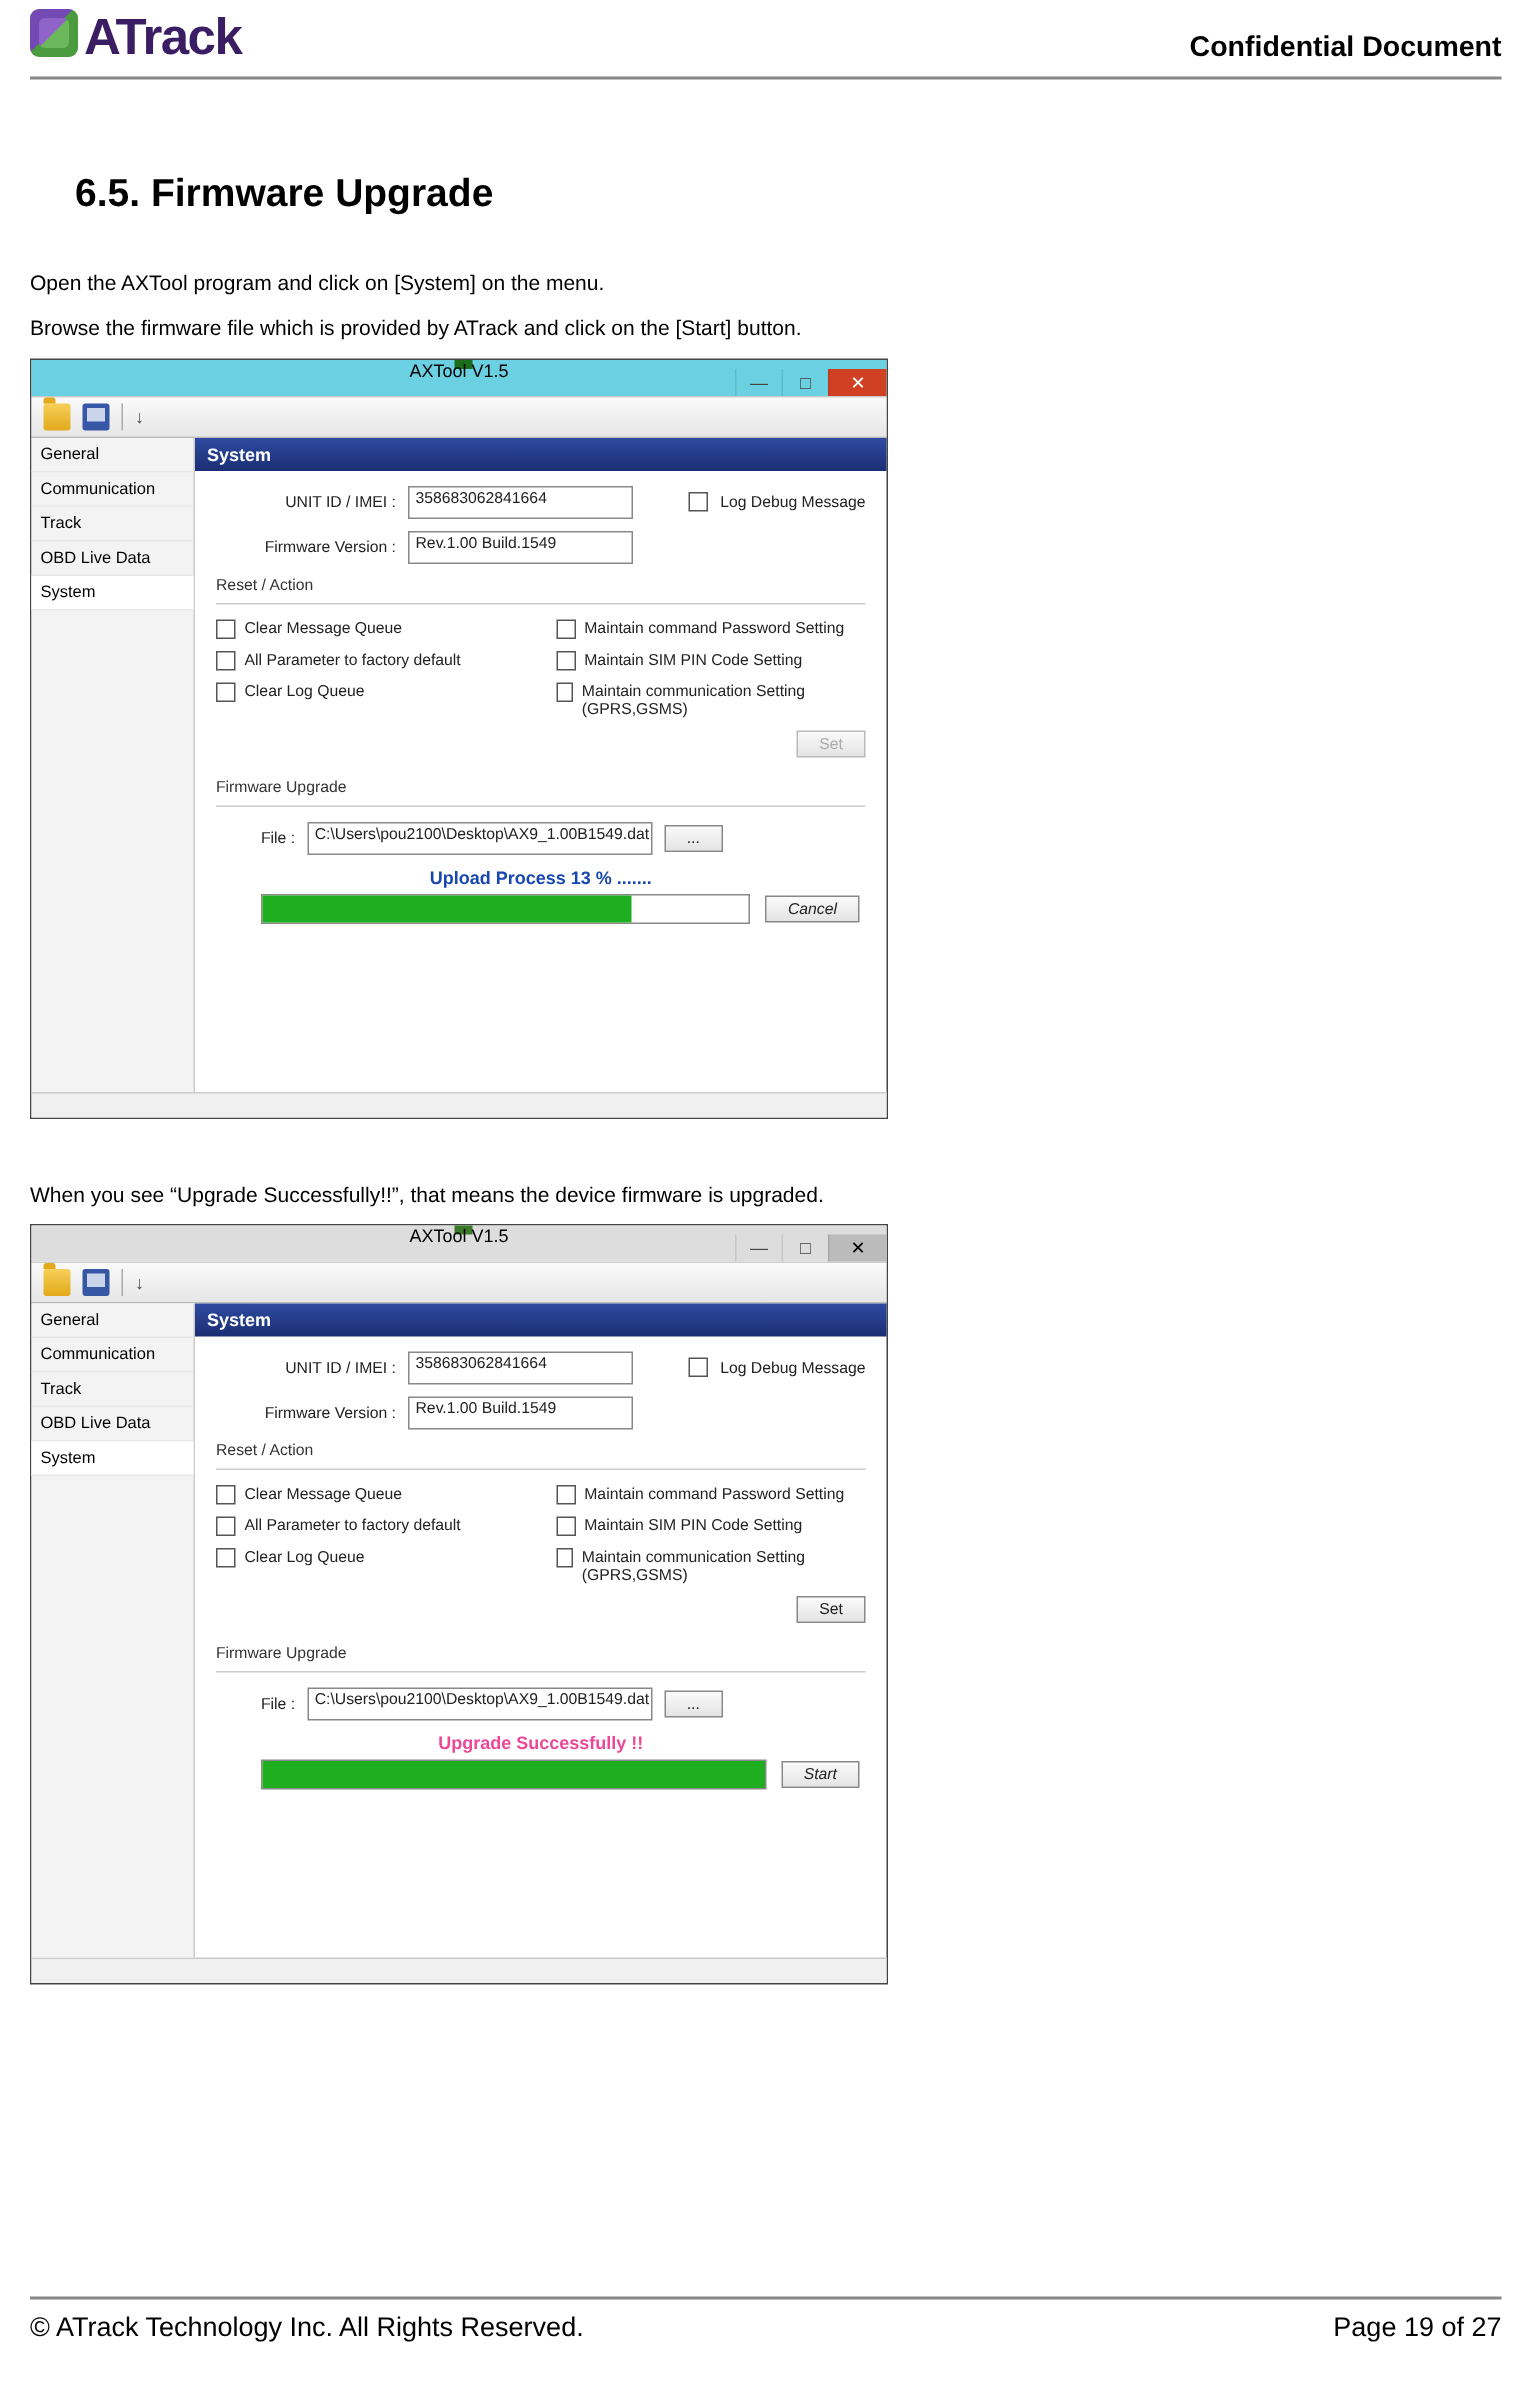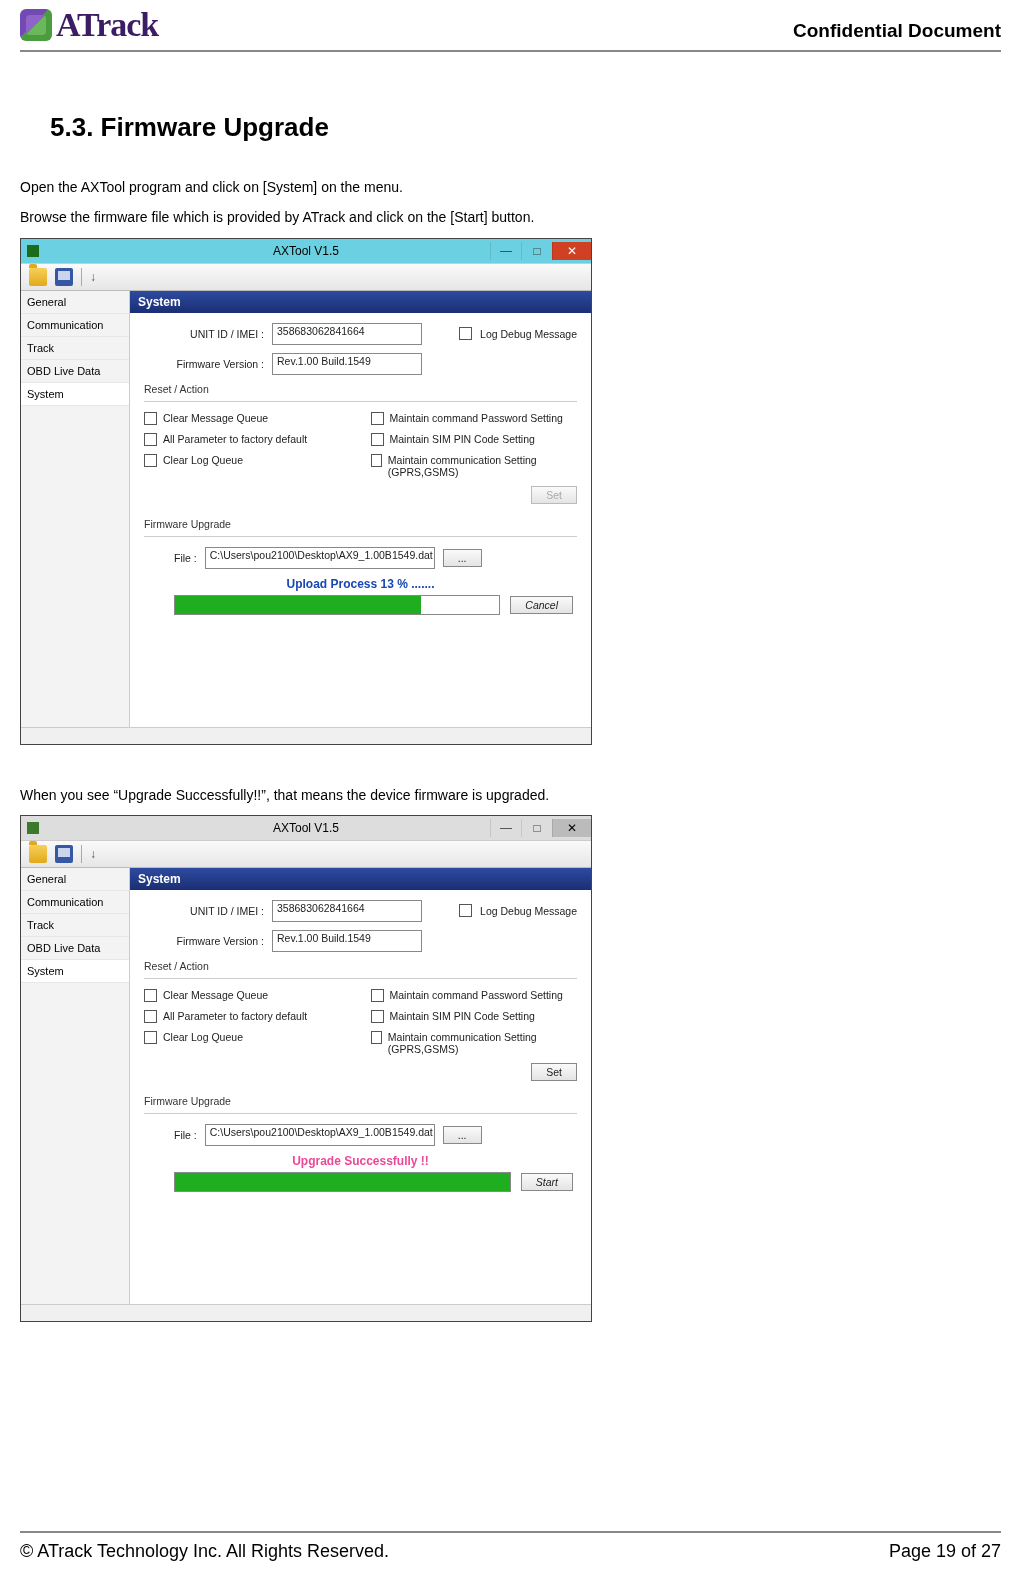--- a/index.html
+++ b/index.html
@@ -1,30 +1,30 @@
 <!DOCTYPE html>
 <html><head>
 <meta charset="utf-8">
 <style>
   body { margin:0; background:#fff; font-family: Arial, Helvetica, sans-serif; color:#000; }
   .page { width:1021px; height:1592px; margin:0 auto; position:relative; box-sizing:border-box; padding:0 20px; }
   .hdr { display:flex; justify-content:space-between; align-items:flex-end; padding-top:6px; }
-  .logo { display:flex; align-items:center; gap:4px;font-family:Liberation Serif, serif; }
+  .logo { display:flex; gap:4px; }
   .logo-mark { width:32px; height:32px; border-radius:6px; background:linear-gradient(135deg,#7349b3 45%,#4a9c3f 45%); position:relative; }
   .logo-mark:after{content:"";position:absolute;inset:6px;border-radius:4px;background:linear-gradient(135deg,#8f63c7 50%,#6bb75c 50%);} 
   .logo-text { font-size:34px; font-weight:800; color:#3a1d63; letter-spacing:-1px; }
   .conf { font-size:19px; font-weight:700; padding-bottom:2px; }
   hr.sep { border:0; border-top:2px solid #888; margin:6px 0 60px 0; }
   h2.section-title { font-size:26px; font-weight:800; margin:0 0 34px 30px; }
   p.body { font-size:14px; margin:0 0 10px 0; line-height:1.45; }
 
   .shot { width:570px; border:1px solid #444; background:#fff; margin-top:6px; }
 
   
-  .tb { height:24px; display:flex; align-items:center; font-size:11px; position:relative; }
+  .tb { height:24px; display:flex; align-items:center; font-size:11px; position:relative;flex-direction:column; }
   .tb.cyan { background:#6bd0e1; }
   .tb.gray { background:#ddd; }
   .tb .sq { width:12px; height:12px; background:#000; margin-left:6px; }
   .tb.cyan .sq { background:#1b6d1b; }
   .tb .title { position:absolute; left:50%; transform:translateX(-50%); font-size:12px; }
   .tb .wbtns { margin-left:auto; display:flex; }
   .tb .wb { width:30px; height:18px; display:flex; align-items:center; justify-content:center; font-size:12px; border-left:1px solid rgba(0,0,0,.1); }
   .tb.cyan .wb.close { background:#d04022; color:#fff; width:38px; }
   .tb.gray .wb.close { background:#bbb; width:38px; }
   .tb .wb.min { color:#444;}
@@ -81,21 +81,21 @@
 <div class="page">
   <div class="hdr">
     <div class="logo">
       <span class="logo-mark"></span>
       <span class="logo-text">ATrack</span>
     </div>
     <div class="conf">Confidential  Document</div>
   </div>
   <hr class="sep">
 
-  <h2 class="section-title">5.3.  Firmware  Upgrade</h2>
+  <h2 class="section-title">6.5.  Firmware  Upgrade</h2>
 
   <p class="body">Open the AXTool program and click on [System] on the menu.</p>
   <p class="body">Browse the firmware file which is provided by ATrack and click on the [Start] button.</p>
 
   <div class="shot">
     <div class="tb cyan">
       <span class="sq"></span>
       <span class="title">AXTool V1.5</span>
       <div class="wbtns">
         <span class="wb min">—</span>

